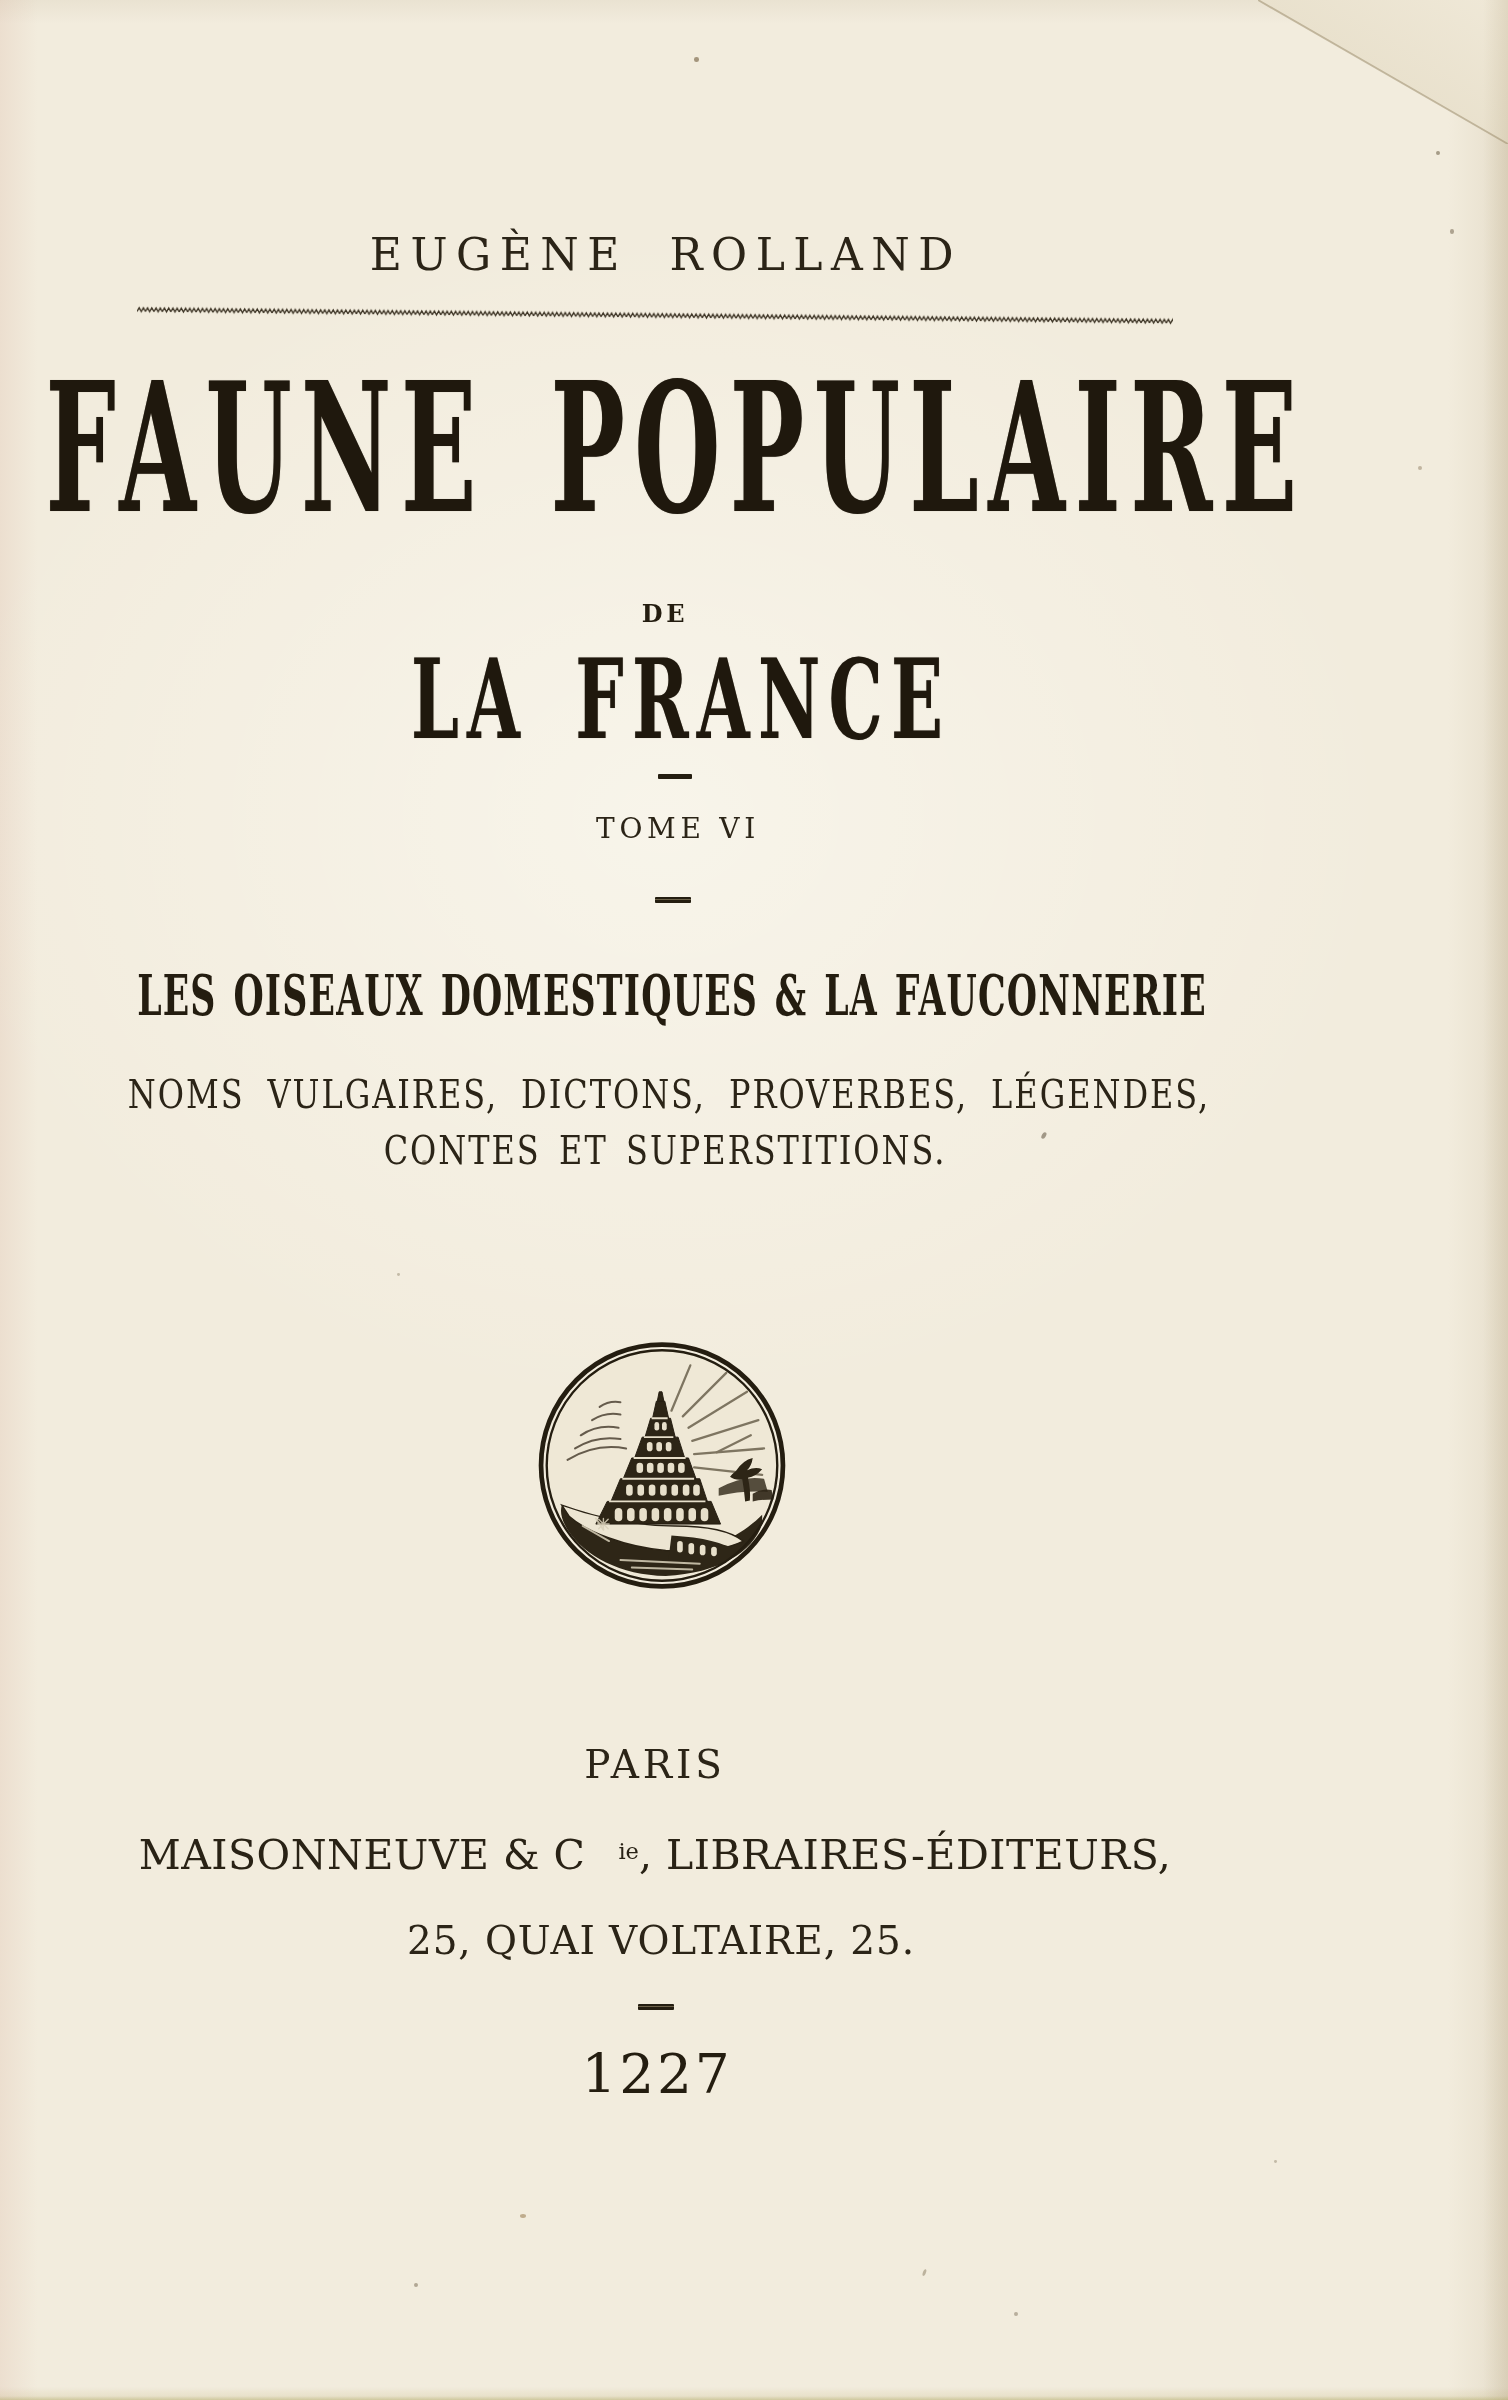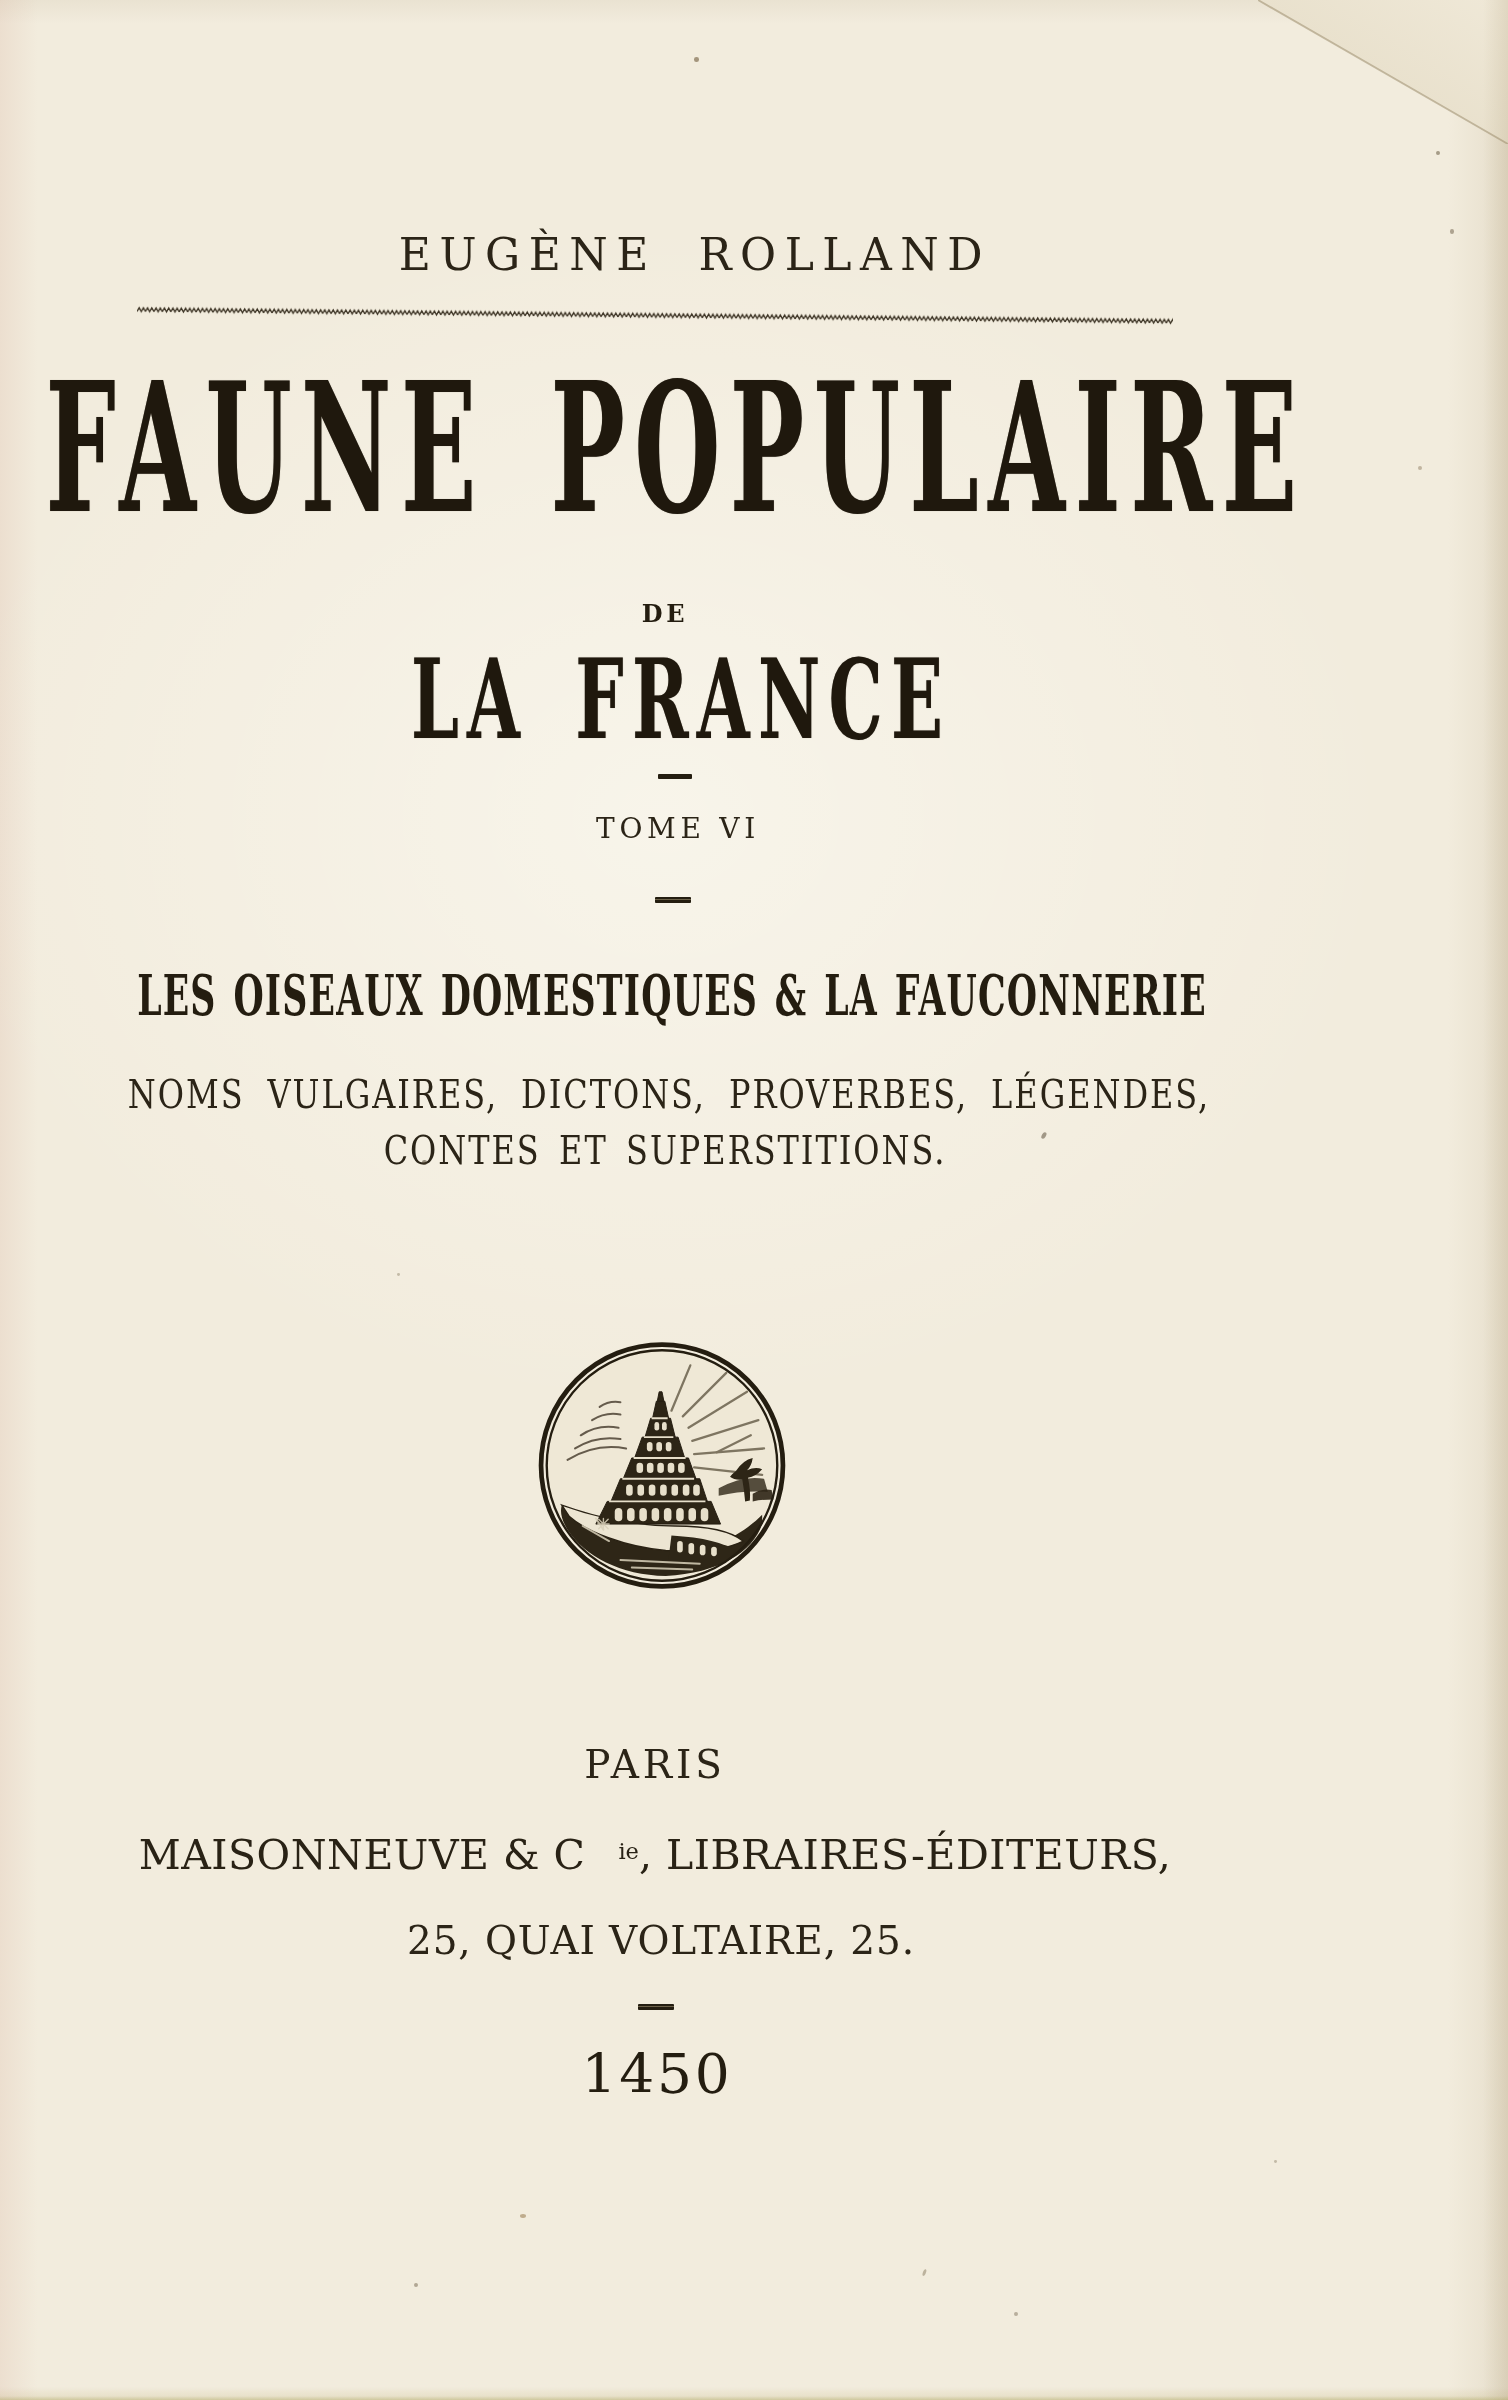--- a/index.html
+++ b/index.html
@@ -16,21 +16,21 @@
       #f2ecdd;
     font-family:"DejaVu Serif","Liberation Serif",serif;
     color:#272014;
   }
   .line{
     position:absolute;
     white-space:nowrap;
     line-height:1;
     transform-origin:50% 0;
   }
-  .author{ top:233px; left:695px; font-size:44px; letter-spacing:8.5px; word-spacing:19px;
+  .author{ top:233px; left:666px; font-size:44px; letter-spacing:8.5px; word-spacing:19px;
            transform:translateX(-50%); color:#2b2417;}
   .title-main{ top:358px; left:676px; font-size:180px; font-weight:bold; letter-spacing:17px; word-spacing:38px;
            transform:translateX(-50%) scale(0.55,1); color:#1f180d; text-shadow:0 0 0.9px rgba(31,24,13,.55);}
   .title-de{ top:602px; left:665px; font-size:24px; font-weight:bold; letter-spacing:3.8px;
            transform:translateX(-50%); color:#241d10;}
   .title-secondary{ top:645px; left:681px; font-size:110px; font-weight:bold; letter-spacing:13.2px; word-spacing:24.6px;
            transform:translateX(-50%) scale(0.62,1); color:#1f180d; text-shadow:0 0 0.9px rgba(31,24,13,.5);}
   .tome{ top:815px; left:678px; font-size:28px; letter-spacing:4.7px; transform:translateX(-50%); color:#2b2417;}
   .subject{ top:967px; left:672px; font-size:56px; font-weight:bold; letter-spacing:1.9px; word-spacing:5.7px;
            transform:translateX(-50%) scale(0.62,1); color:#241d10;}
@@ -203,21 +203,21 @@
 
       <circle cx="136" cy="136" r="122" fill="none" stroke="#241d10" stroke-width="2.5"></circle>
       <circle cx="136" cy="136" r="128" fill="none" stroke="#241d10" stroke-width="5"></circle>
     </svg>
   </div>
 
   <div class="line city">PARIS</div>
   <div class="line publisher"><span>MAISONNEUVE &amp; C</span><sup>ie</sup><span>, LIBRAIRES-ÉDITEURS,</span></div>
   <div class="line address">25, QUAI VOLTAIRE, 25.</div>
   <div class="dash dash3"></div>
-  <div class="line year">1450</div>
+  <div class="line year">1227</div>
 
   <div>
     <div class="speck" style="left:694px;top:57px;width:4.7px;height:4.7px;background:rgba(112,92,60,.6);"></div>
     <div class="speck" style="left:1436px;top:151px;width:3.8px;height:3.8px;background:rgba(90,75,50,.5);"></div>
     <div class="speck" style="left:1450px;top:229px;width:3.8px;height:4.7px;background:rgba(90,75,50,.45);"></div>
     <div class="speck" style="left:1042px;top:1132px;width:3.8px;height:6.6px;background:rgba(80,65,45,.5);transform:rotate(30deg);"></div>
     <div class="speck" style="left:422px;top:1160px;width:4.7px;height:4.7px;background:rgba(70,58,40,.55);"></div>
     <div class="speck" style="left:1418px;top:466px;width:3.8px;height:3.8px;background:rgba(120,100,70,.4);"></div>
     <div class="speck" style="left:520px;top:2214px;width:5.7px;height:3.8px;background:rgba(150,120,75,.55);"></div>
     <div class="speck" style="left:414px;top:2283px;width:3.8px;height:3.8px;background:rgba(100,85,60,.45);"></div>

